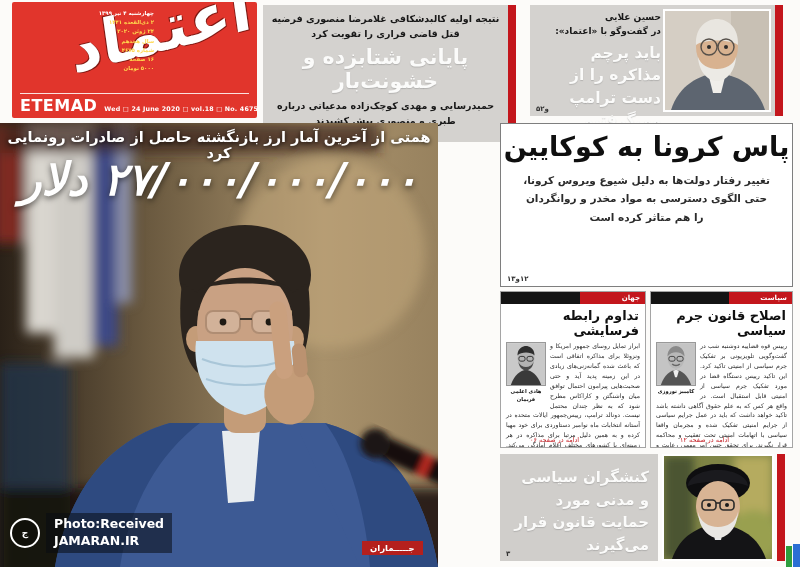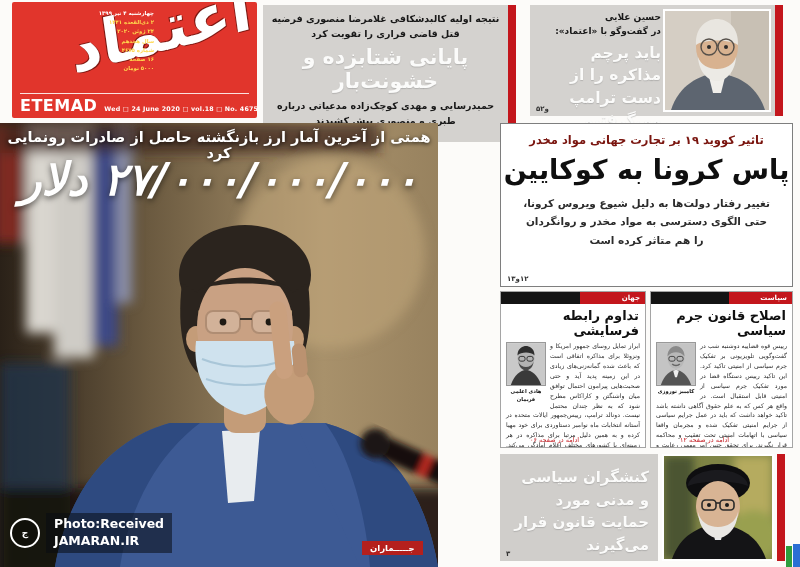--- a/index.html
+++ b/index.html
@@ -210,21 +210,20 @@
       <div class="credit-logo">ج</div>
       <div class="credit-text">
         <div>Photo:Received</div>
         <div>JAMARAN.IR</div>
       </div>
     </div>
     <div class="jamaran-tag">جـــــماران</div>
   </div>
 
   <div class="abs covid">
-    <div class="kicker">تاثیر کووید ۱۹ بر تجارت جهانی مواد مخدر</div>
     <div class="headline">پاس کرونا به کوکایین</div>
     <div class="deck">تغییر رفتار دولت‌ها به دلیل شیوع ویروس کرونا، حتی الگوی دسترسی به مواد مخدر و روانگردان را هم متاثر کرده است</div>
     <div class="pg">۱۲و۱۳</div>
   </div>
 
   <div class="abs col col-world">
     <div class="col-bar">جهان</div>
     <div class="col-head">تداوم رابطه فرسایشی</div>
     <div class="col-body">
       <figure class="col-fig" style="margin:1px 4px 2px 0;">

